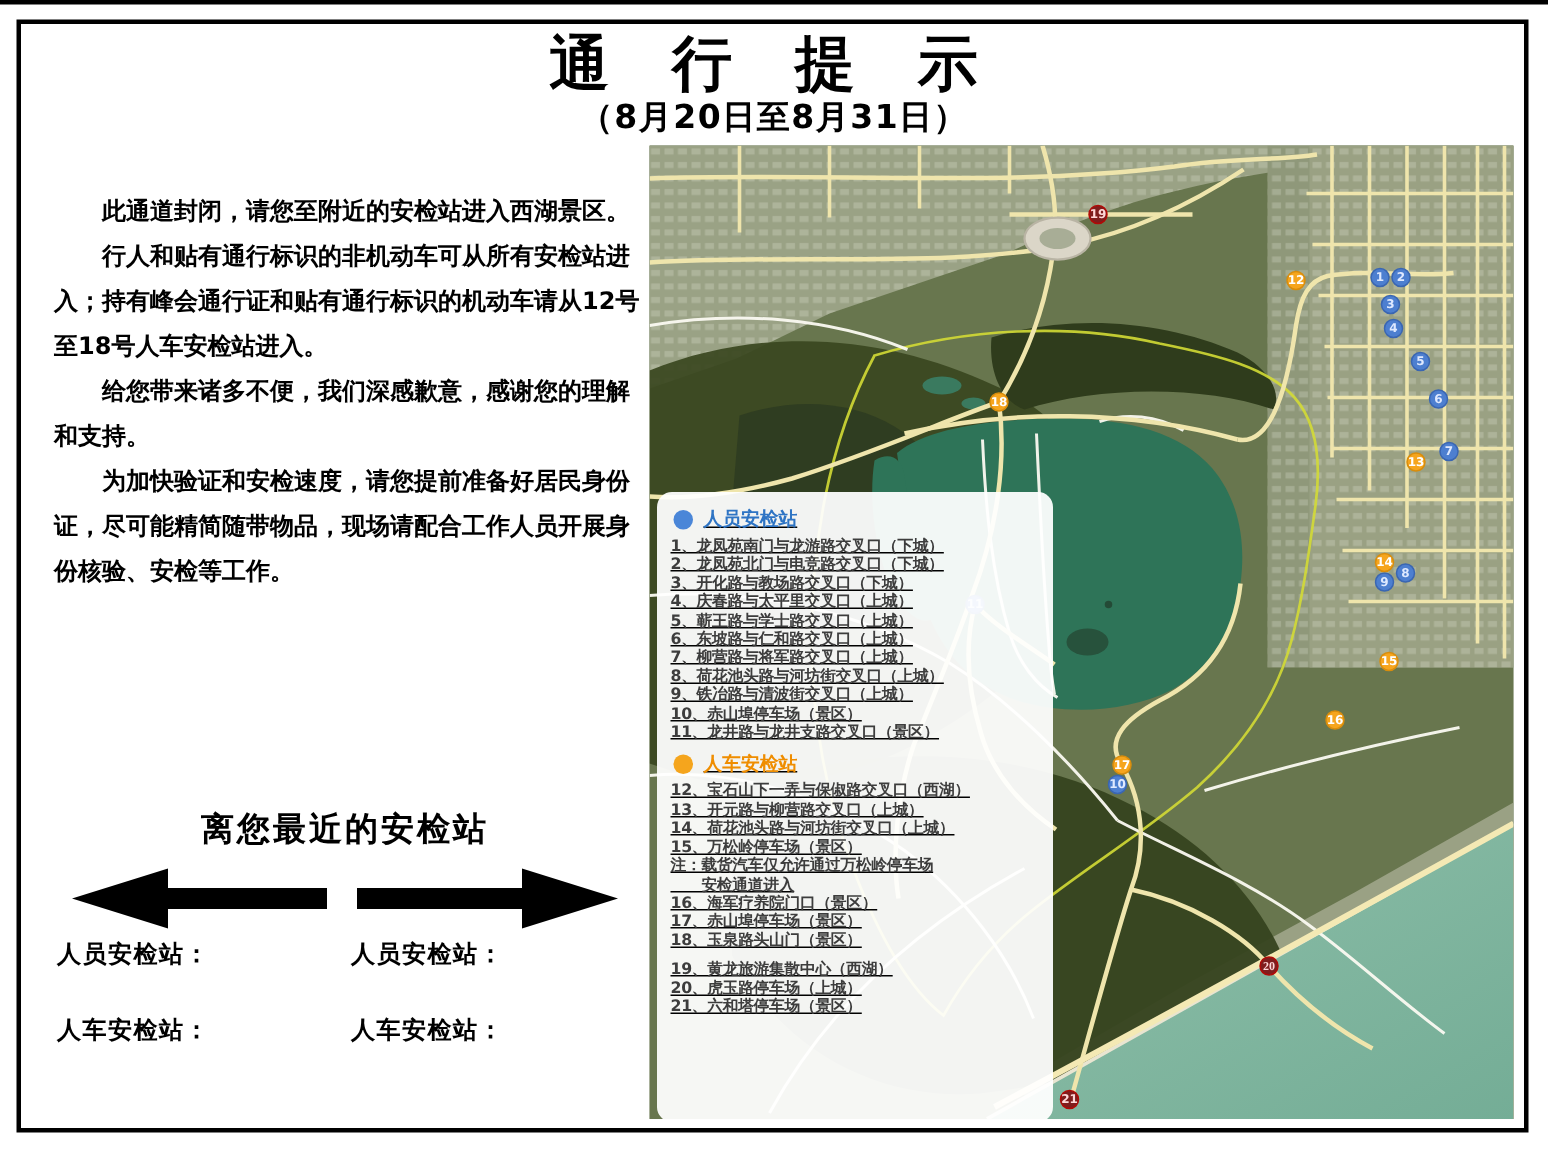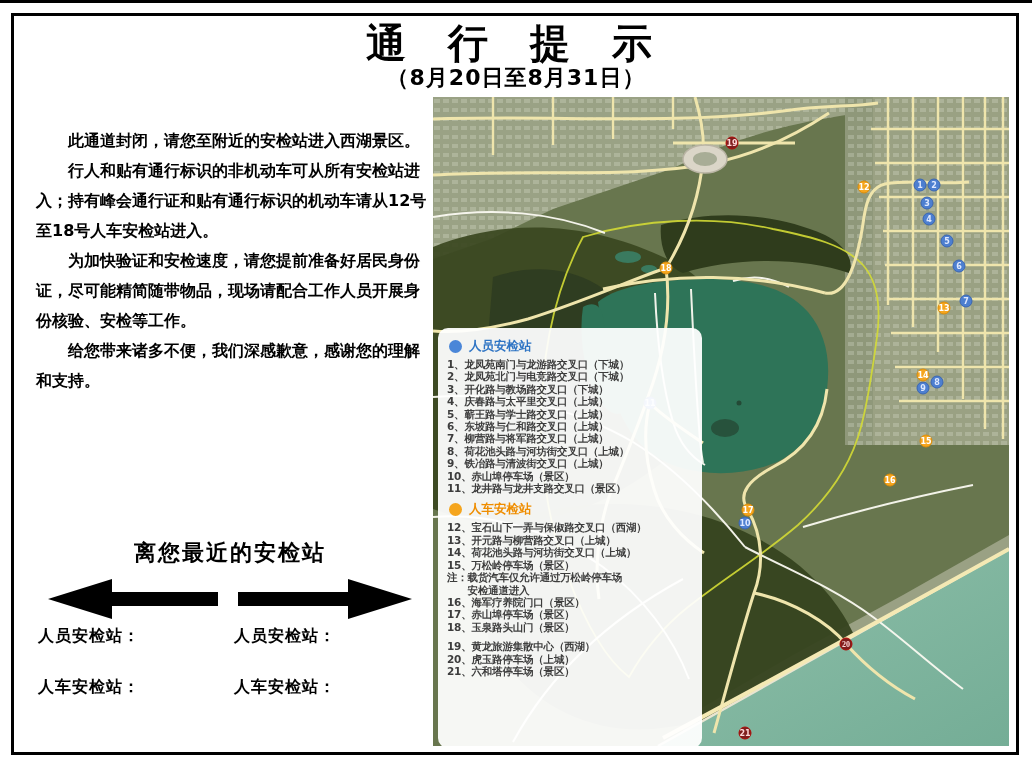--- a/index.html
+++ b/index.html
@@ -26,41 +26,41 @@
   .map{position:absolute;left:433px;top:97px;width:576px;height:649px;background:#68764e;overflow:hidden;}
   .map svg{position:absolute;left:0;top:0;}
   .marker{position:absolute;width:13px;height:13px;border-radius:50%;
     transform:translate(-50%,-50%);display:flex;align-items:center;justify-content:center;
     font-size:8px;font-weight:bold;color:#fff;line-height:1;box-sizing:border-box;}
   .marker.blue{background:#4d7fd0;border:1px solid #3a66b2;color:#dfe9ff;}
   .marker.orange{background:#f6a51d;border:1px solid #d98d0c;color:#fff;}
   .marker.red{background:#7f1d1d;border:1px solid #b00a07;color:#ffd8d8;}
   
   .legend{position:absolute;left:5px;top:231px;width:264px;height:420px;
-    background:rgba(255,255,255,0.94);border-radius:10px;padding:8px 9px;box-sizing:border-box;}
+    background:rgba(255,255,255,0.94);border-radius:10px;padding:8px 9px;box-sizing:border-box;text-decoration:underline;}
   .legend-section{margin-bottom:7px;}
   .legend-header{display:flex;align-items:center;gap:7px;font-size:12.5px;font-weight:bold;margin:2px 0 3px 2px;}
   .legend-dot{width:13px;height:13px;border-radius:50%;flex:0 0 auto;}
   .legend-item{font-size:10.5px;line-height:12.4px;font-weight:600;color:#3d3d3d;white-space:nowrap;letter-spacing:-0.2px;}
   .legend-section.loc{margin-top:12px;}
 </style>
 </head>
 <body>
 
 <div class="top-strip"></div>
 <div class="frame"></div>
 
 <div class="page-title">通  行  提  示</div>
 <div class="page-subtitle">（8月20日至8月31日）</div>
 
 <div class="notice-text" id="notice-text">
     <p>此通道封闭，请您至附近的安检站进入西湖景区。</p>
     <p>行人和贴有通行标识的非机动车可从所有安检站进入；持有峰会通行证和贴有通行标识的机动车请从12号至18号人车安检站进入。</p>
+    <p>给您带来诸多不便，我们深感歉意，感谢您的理解和支持。</p>
     <p>为加快验证和安检速度，请您提前准备好居民身份证，尽可能精简随带物品，现场请配合工作人员开展身份核验、安检等工作。</p>
-    <p>给您带来诸多不便，我们深感歉意，感谢您的理解和支持。</p>
   </div>
 
 <div class="nearest-heading">离您最近的安检站</div>
 
 <div class="arrows">
   <svg width="400" height="54" viewBox="0 0 400 54">
     <polygon points="18,27 82,7 82,20 188,20 188,34 82,34 82,47" fill="#000"></polygon>
     <polygon points="382,27 318,7 318,20 208,20 208,34 318,34 318,47" fill="#000"></polygon>
   </svg>
 </div>
@@ -184,21 +184,21 @@
       <span class="marker blue" style="left: 217px; top: 306px;">11</span>
       <span class="marker orange" style="left: 431px; top: 90px;">12</span>
       <span class="marker orange" style="left: 511px; top: 211px;">13</span>
       <span class="marker orange" style="left: 490px; top: 278px;">14</span>
       <span class="marker orange" style="left: 493px; top: 344px;">15</span>
       <span class="marker orange" style="left: 457px; top: 383px;">16</span>
       <span class="marker orange" style="left: 315px; top: 413px;">17</span>
       <span class="marker orange" style="left: 233px; top: 171px;">18</span>
       <span class="marker red" style="left: 299px; top: 46px;">19</span>
       <span class="marker red" style="left: 413px; top: 547px; font-family: Liberation Serif, serif;">20</span>
-      <span class="marker red" style="left: 280px; top: 636px; margin-left: 32px;">21</span>
+      <span class="marker red" style="left: 280px; top: 636px;">21</span>
     </div>
 
   <div class="legend" id="legend-panel">
       <div class="legend-section">
         <div class="legend-header">
           <span class="legend-dot" style="background: rgb(74, 134, 216);"></span>
           <span style="color: rgb(46, 116, 196);">人员安检站</span>
         </div>
         <div class="legend-item">1、龙凤苑南门与龙游路交叉口（下城）</div>
         <div class="legend-item">2、龙凤苑北门与电竞路交叉口（下城）</div>

